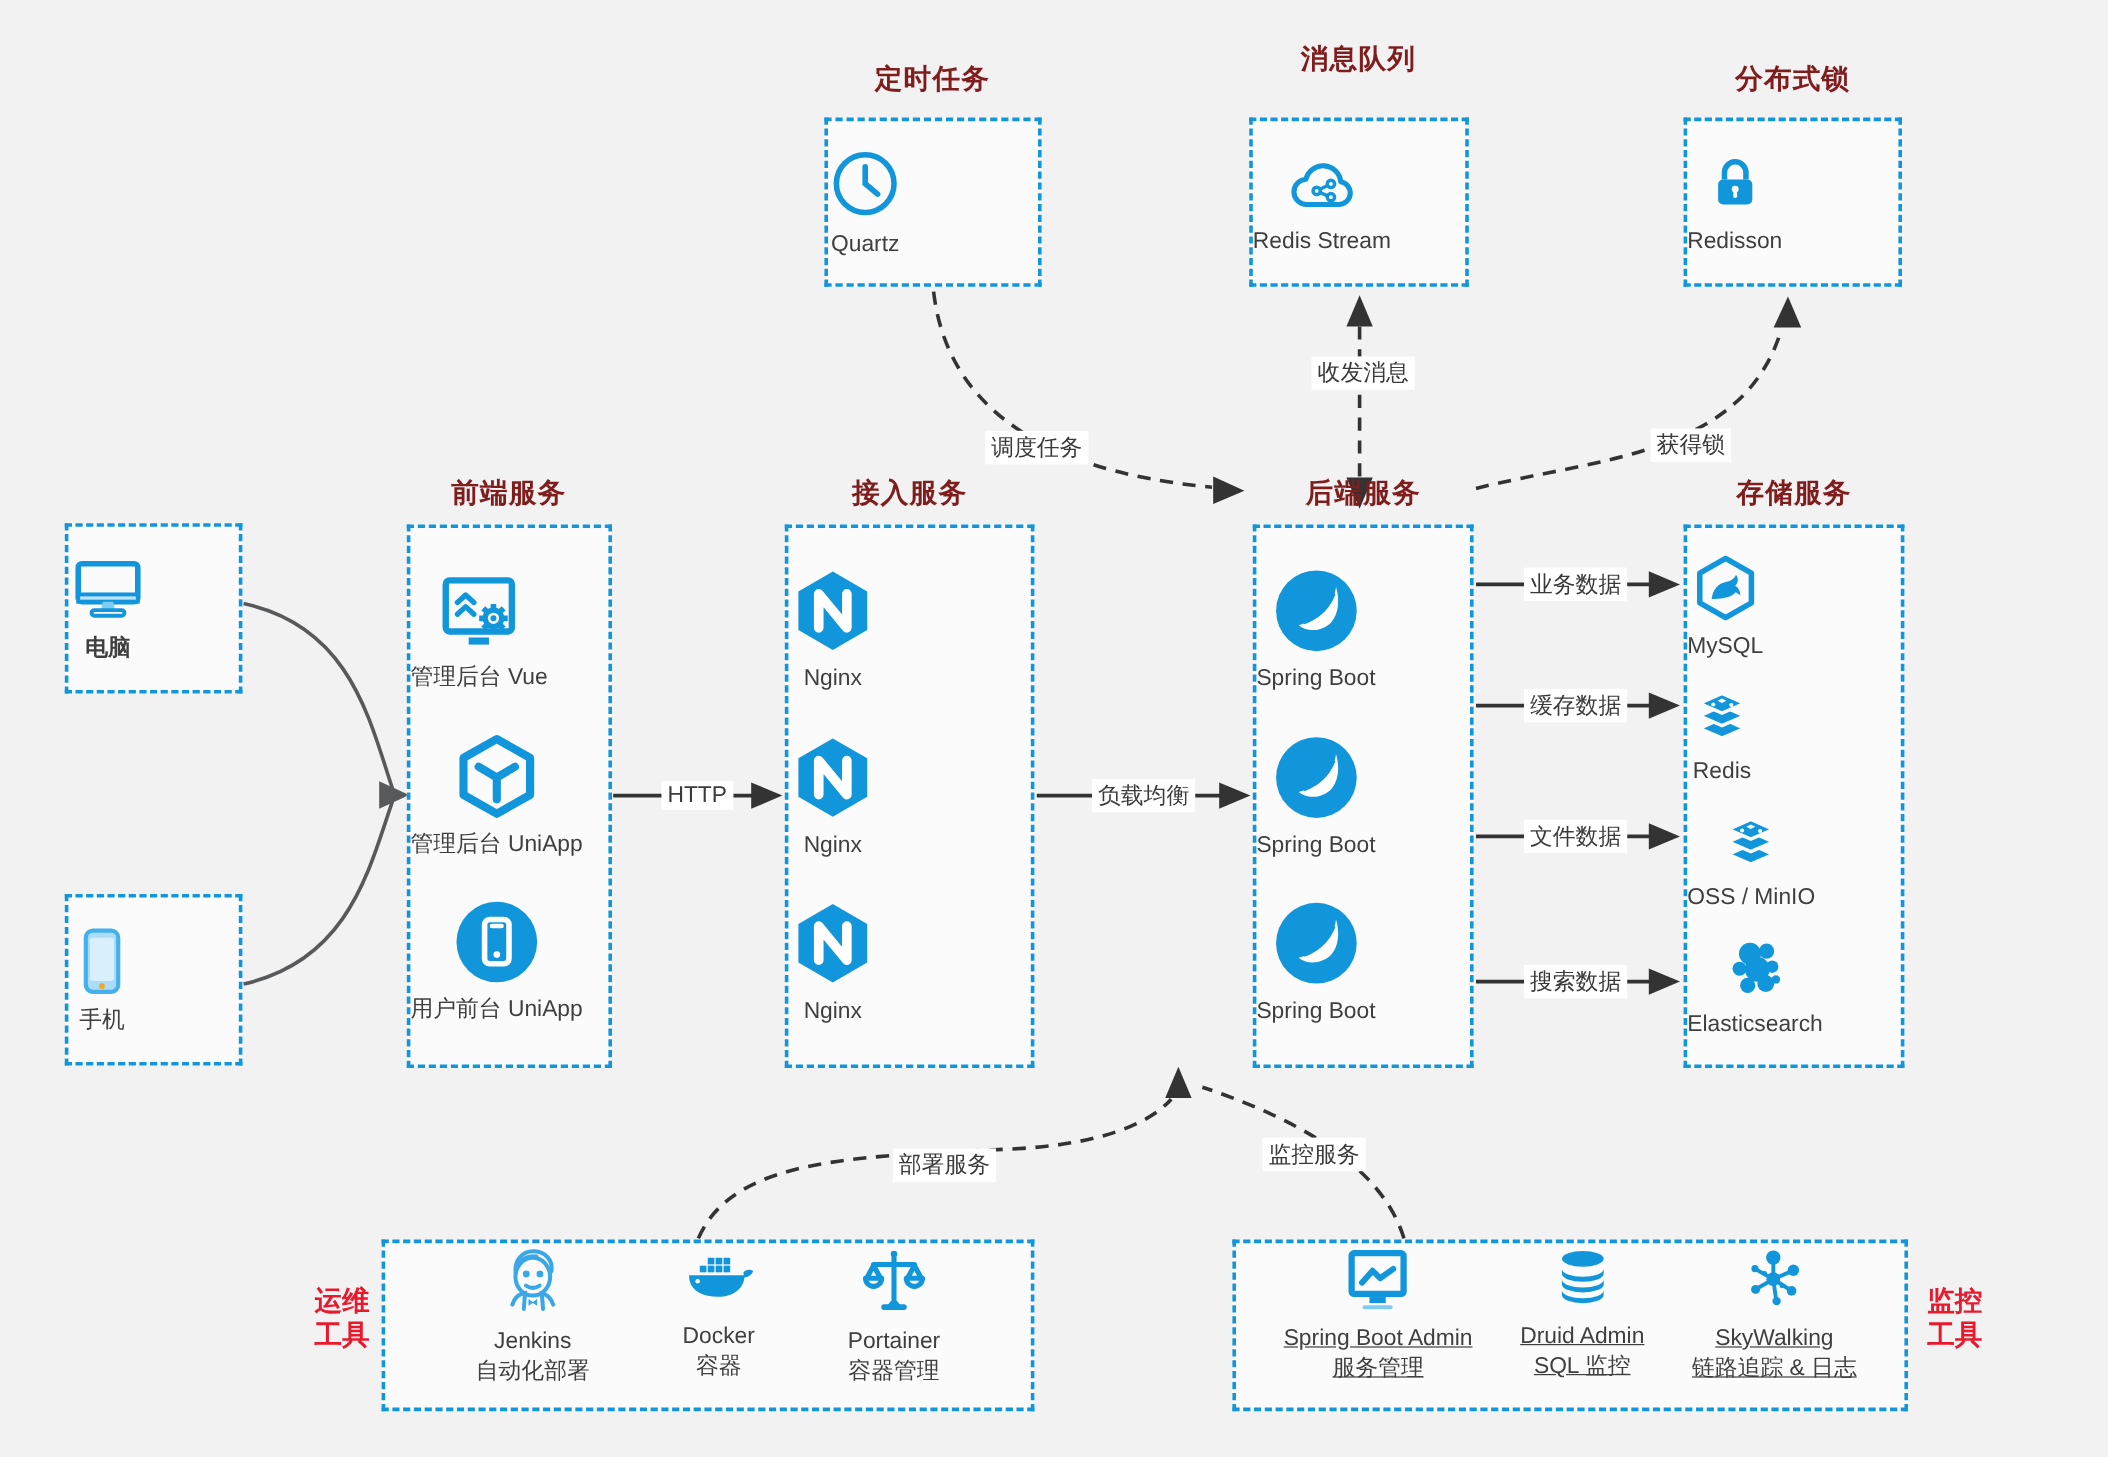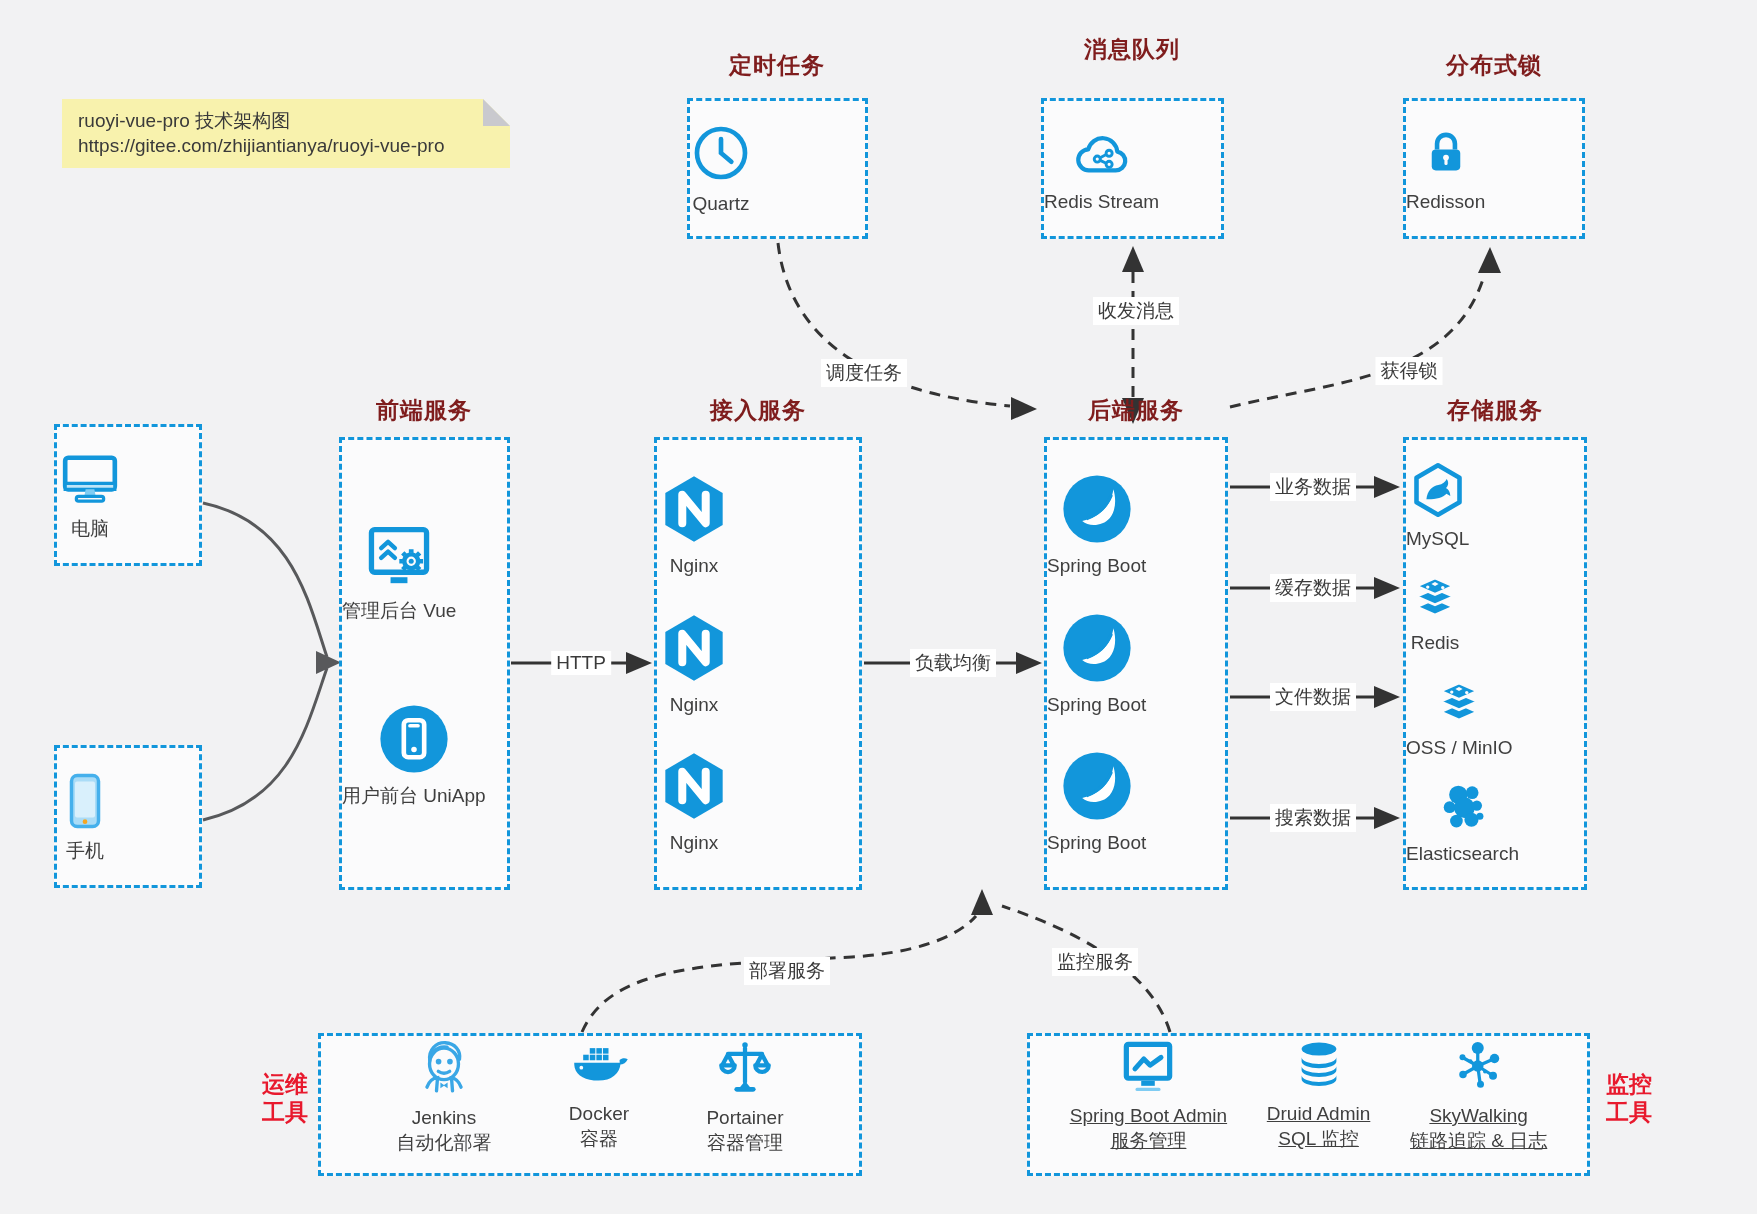--- a/index.html
+++ b/index.html
@@ -67,28 +67,20 @@
     <polygon points="1122,398 1133,424 1144,398" fill="#333"></polygon>
 
     <path d="M 1230 407 C 1330 382, 1452 380, 1484 276" stroke="#333" stroke-width="3" fill="none" stroke-dasharray="11 8"></path>
     <polygon points="1478,273 1490,247 1501,273" fill="#333"></polygon>
 
     <path d="M 582 1032 C 612 962, 722 964, 852 957 C 928 952, 962 932, 976 916" stroke="#333" stroke-width="3" fill="none" stroke-dasharray="11 8"></path>
     <path d="M 1170 1032 C 1154 980, 1098 938, 1002 906" stroke="#333" stroke-width="3" fill="none" stroke-dasharray="11 8"></path>
     <polygon points="971,915 982,889 993,915" fill="#333"></polygon>
   </svg>
 
-  <div class="note">
-    <div>ruoyi-vue-pro 技术架构图</div>
-    <div>https://gitee.com/zhijiantianya/ruoyi-vue-pro</div>
-    <svg width="27" height="27">
-      <polygon points="0,0 27,0 27,27" fill="#f2f2f3"></polygon>
-      <polygon points="0,0 27,27 0,27" fill="#c9c9ce"></polygon>
-    </svg>
-  </div>
 
   <div class="cluster-title" style="left:667px;top:50px;">定时任务</div>
   <div class="cluster" style="left:687px;top:98px;width:181px;height:141px;">
     <div class="node">
       <span class="icon">
         <svg width="62" height="62" viewBox="0 0 24 24">
             <circle cx="12" cy="12" r="9.3" fill="none" stroke="#1296db" stroke-width="1.8"></circle>
             <path d="M12 6.6 V12 L16 15.4" fill="none" stroke="#1296db" stroke-width="1.8" stroke-linecap="round"></path>
           </svg>
       </span>
@@ -120,21 +112,21 @@
             <path d="M8.3,10.6 V8.2 a3.7,3.7 0 0 1 7.4,0 V10.6" fill="none" stroke="#1296db" stroke-width="1.9"></path>
             <rect x="6.1" y="10.6" width="11.8" height="8.6" rx="1.7" fill="#1296db"></rect>
             <circle cx="12" cy="13.9" r="1.2" fill="#fbfbfc"></circle>
             <rect x="11.35" y="14.6" width="1.3" height="2.4" rx="0.6" fill="#fbfbfc"></rect>
           </svg>
       </span>
       <div class="node-label">Redisson</div>
     </div>
   </div>
 
-  <div class="cluster" style="left:54px;top:424px;width:148px;height:142px;">
+  <div class="cluster" style="left:54px;top:436px;width:148px;height:142px;font-weight:bold;">
     <div class="node">
       <span class="icon">
         <svg width="66" height="60" viewBox="0 0 24 22">
             <rect x="2.9" y="3.2" width="18.2" height="11.6" rx="1.1" fill="none" stroke="#1296db" stroke-width="1.7"></rect>
             <rect x="2.9" y="12.6" width="18.2" height="2.2" fill="#bfe5f8" stroke="#1296db" stroke-width="1.2"></rect>
             <path d="M10.4,14.8 h3.2 l0.5,2.6 h-4.2 Z" fill="#7fccf3"></path>
             <rect x="7" y="17.4" width="10" height="1.7" rx="0.8" fill="none" stroke="#1296db" stroke-width="1.2"></rect>
           </svg>
       </span>
       <div class="node-label">电脑</div>
@@ -164,20 +156,29 @@
             <g stroke="#1296db" stroke-width="1.5">
               <path d="M15.9,9.7 v7.6 M12.1,13.5 h7.6 M13.2,10.8 l5.4,5.4 M13.2,16.2 l5.4,-5.4"></path>
             </g>
             <circle cx="15.9" cy="13.5" r="2.7" fill="#fbfbfc"></circle>
             <circle cx="15.9" cy="13.5" r="2.2" fill="none" stroke="#1296db" stroke-width="1.4"></circle>
             <circle cx="15.9" cy="13.5" r="0.8" fill="#1296db"></circle>
             <rect x="9.3" y="18.6" width="5.4" height="1.9" fill="#1296db"></rect>
           </svg>
       </span>
       <div class="node-label">管理后台 Vue</div>
+    </div>
+    <div class="node">
+      <span class="icon">
+        <svg width="74" height="74" viewBox="0 0 24 24">
+            <path d="M12,1.9 L21,7 V17 L12,22.1 L3,17 V7 Z" fill="none" stroke="#1296db" stroke-width="2.2" stroke-linejoin="round"></path>
+            <path d="M12,12.3 V18.2 M12,12.3 L7.1,9.4 M12,12.3 L16.9,9.4" fill="none" stroke="#1296db" stroke-width="2.2" stroke-linecap="round"></path>
+          </svg>
+      </span>
+      <div class="node-label">管理后台 UniApp</div>
     </div>
     <div class="node">
       <span class="icon">
         <svg width="74" height="74" viewBox="0 0 24 24">
             <circle cx="12" cy="12" r="10.9" fill="#1296db"></circle>
             <rect x="8.7" y="5.9" width="6.6" height="12" rx="1.4" fill="none" stroke="#ffffff" stroke-width="1.5"></rect>
             <path d="M10.7,7.7 h2.6" stroke="#ffffff" stroke-width="1.2" stroke-linecap="round"></path>
             <circle cx="12" cy="15.4" r="0.9" fill="#ffffff"></circle>
           </svg>
       </span>

